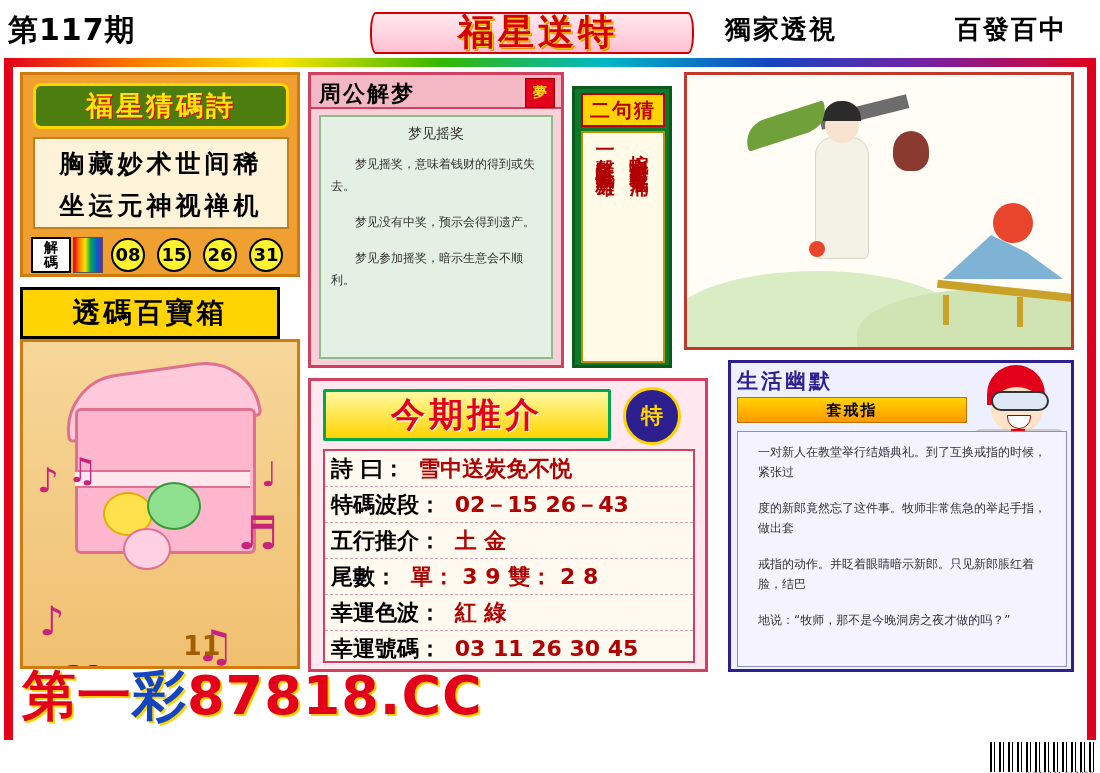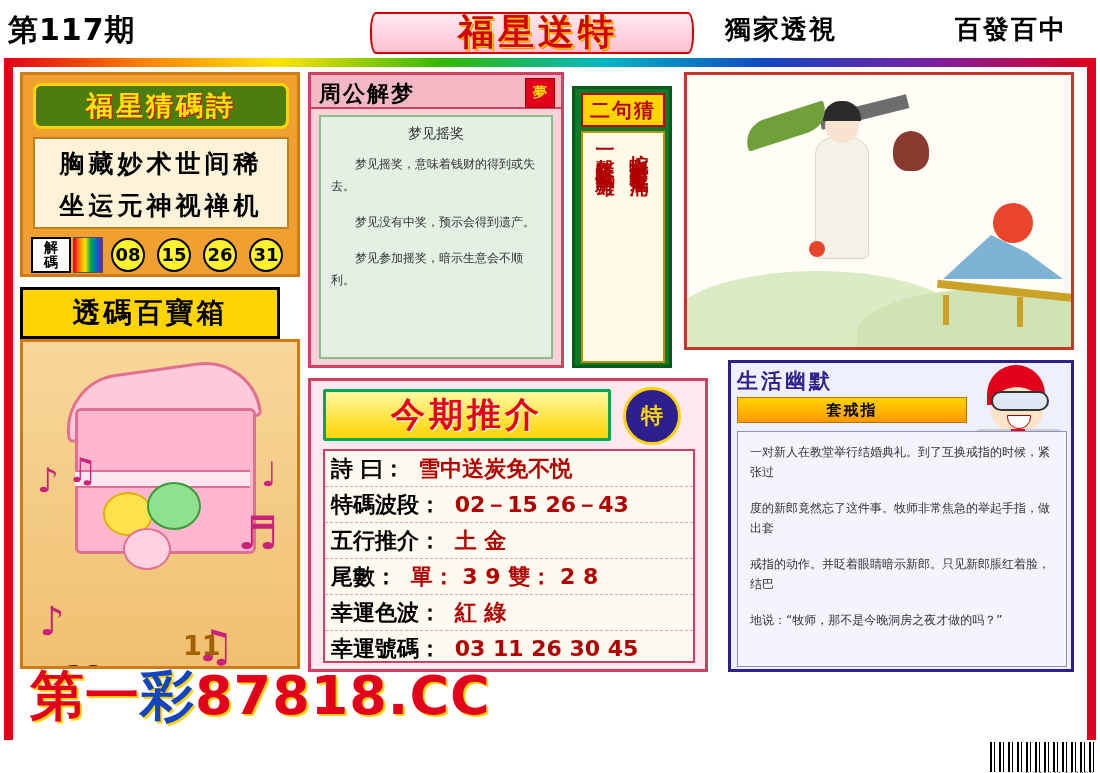--- a/index.html
+++ b/index.html
@@ -251,35 +251,34 @@
     position:absolute;left:6px;top:4px;font-size:21px;font-weight:bold;color:#2e1f8e;letter-spacing:3px;
   }
   .humor-sub{
     position:absolute;left:6px;top:34px;width:230px;height:26px;
     background:linear-gradient(#ffd400,#ff9900);
     border:1px solid #c07000;box-sizing:border-box;
     text-align:center;line-height:24px;font-size:15px;font-weight:bold;color:#000;letter-spacing:2px;
   }
   .humor-body{
     position:absolute;left:6px;top:68px;width:330px;height:236px;
-    background:#f5f3ff;border:1px solid #9090c0;box-sizing:border-box;padding:10px 12px;
+    background:#f5f3ff;border:1px solid #9090c0;box-sizing:border-box;padding:10px 20px;
   }
   .humor-body p{margin:0 0 16px 0;font-size:12px;line-height:20px;color:#333;}
   .clown{
     position:absolute;right:2px;top:2px;width:108px;height:120px;
   }
 
   
   .watermark{
     position:absolute;left:22px;top:660px;width:690px;height:60px;
     font-size:54px;font-weight:bold;color:#e2001a;letter-spacing:1px;
     text-shadow:2px 2px 0 #ffd400;
     font-family:"DejaVu Sans","Liberation Sans",sans-serif;
     white-space:nowrap;
-    margin-left:8px;
   }
   .watermark .blue{color:#1445c0;text-shadow:2px 2px 0 #ffd400;}
 
   
   .footer{
     position:absolute;left:0;top:740px;width:1100px;height:33px;background:#fff;
   }
   .footer .warn{
     position:absolute;left:88px;top:4px;font-size:19px;font-weight:bold;color:#000;letter-spacing:1px;
   }

